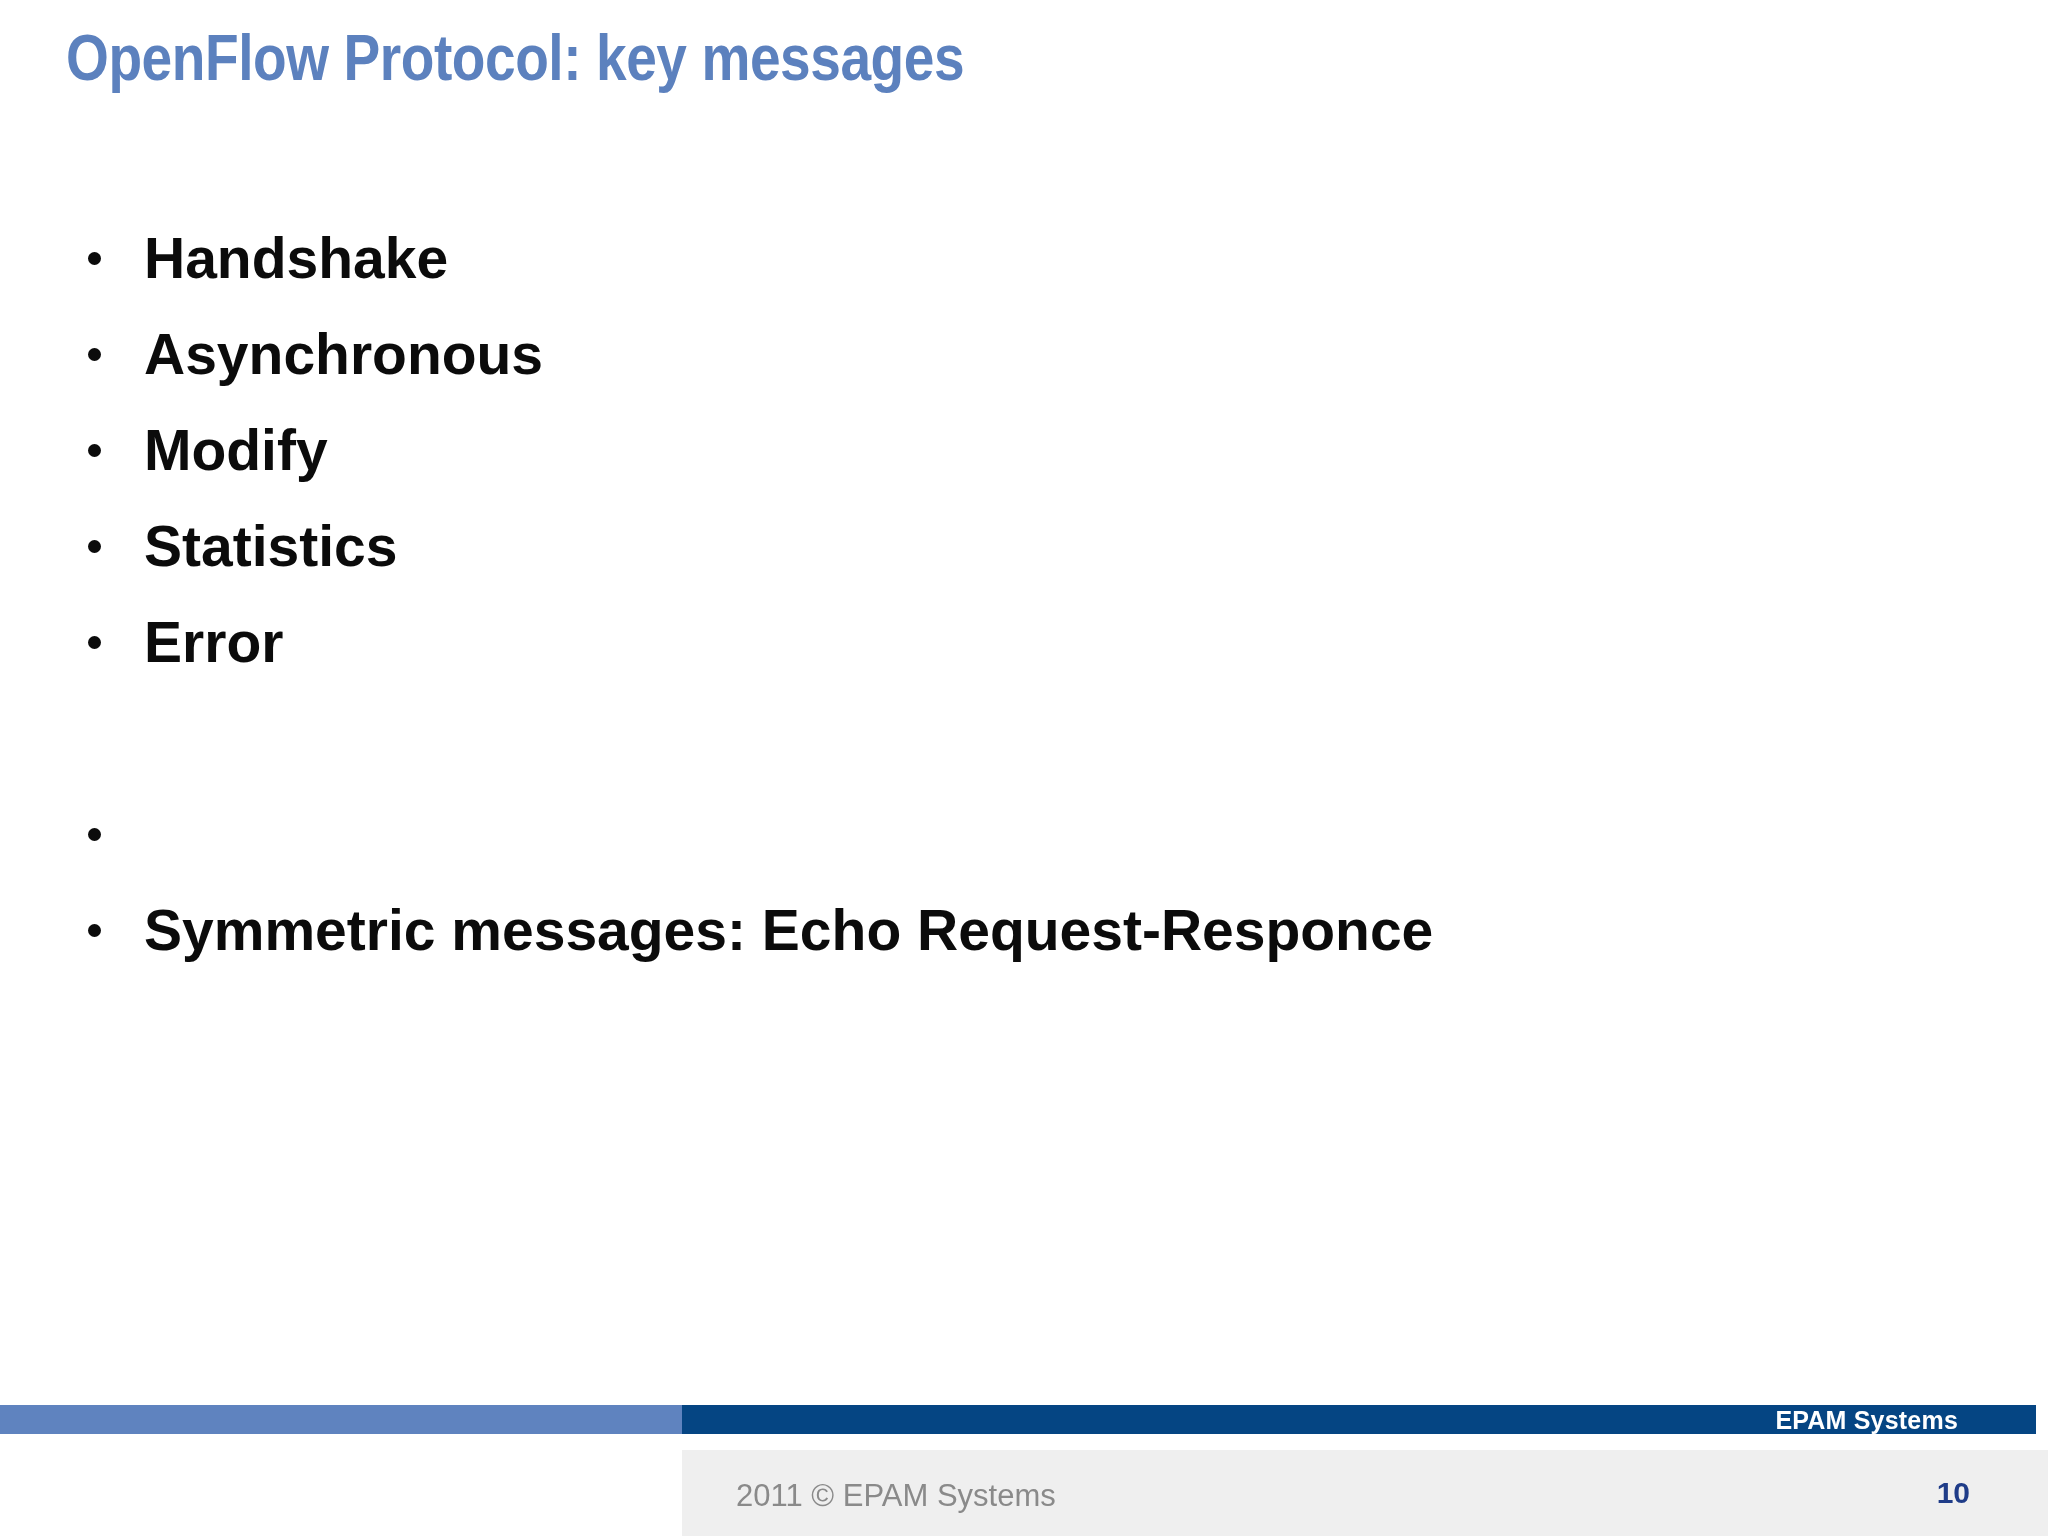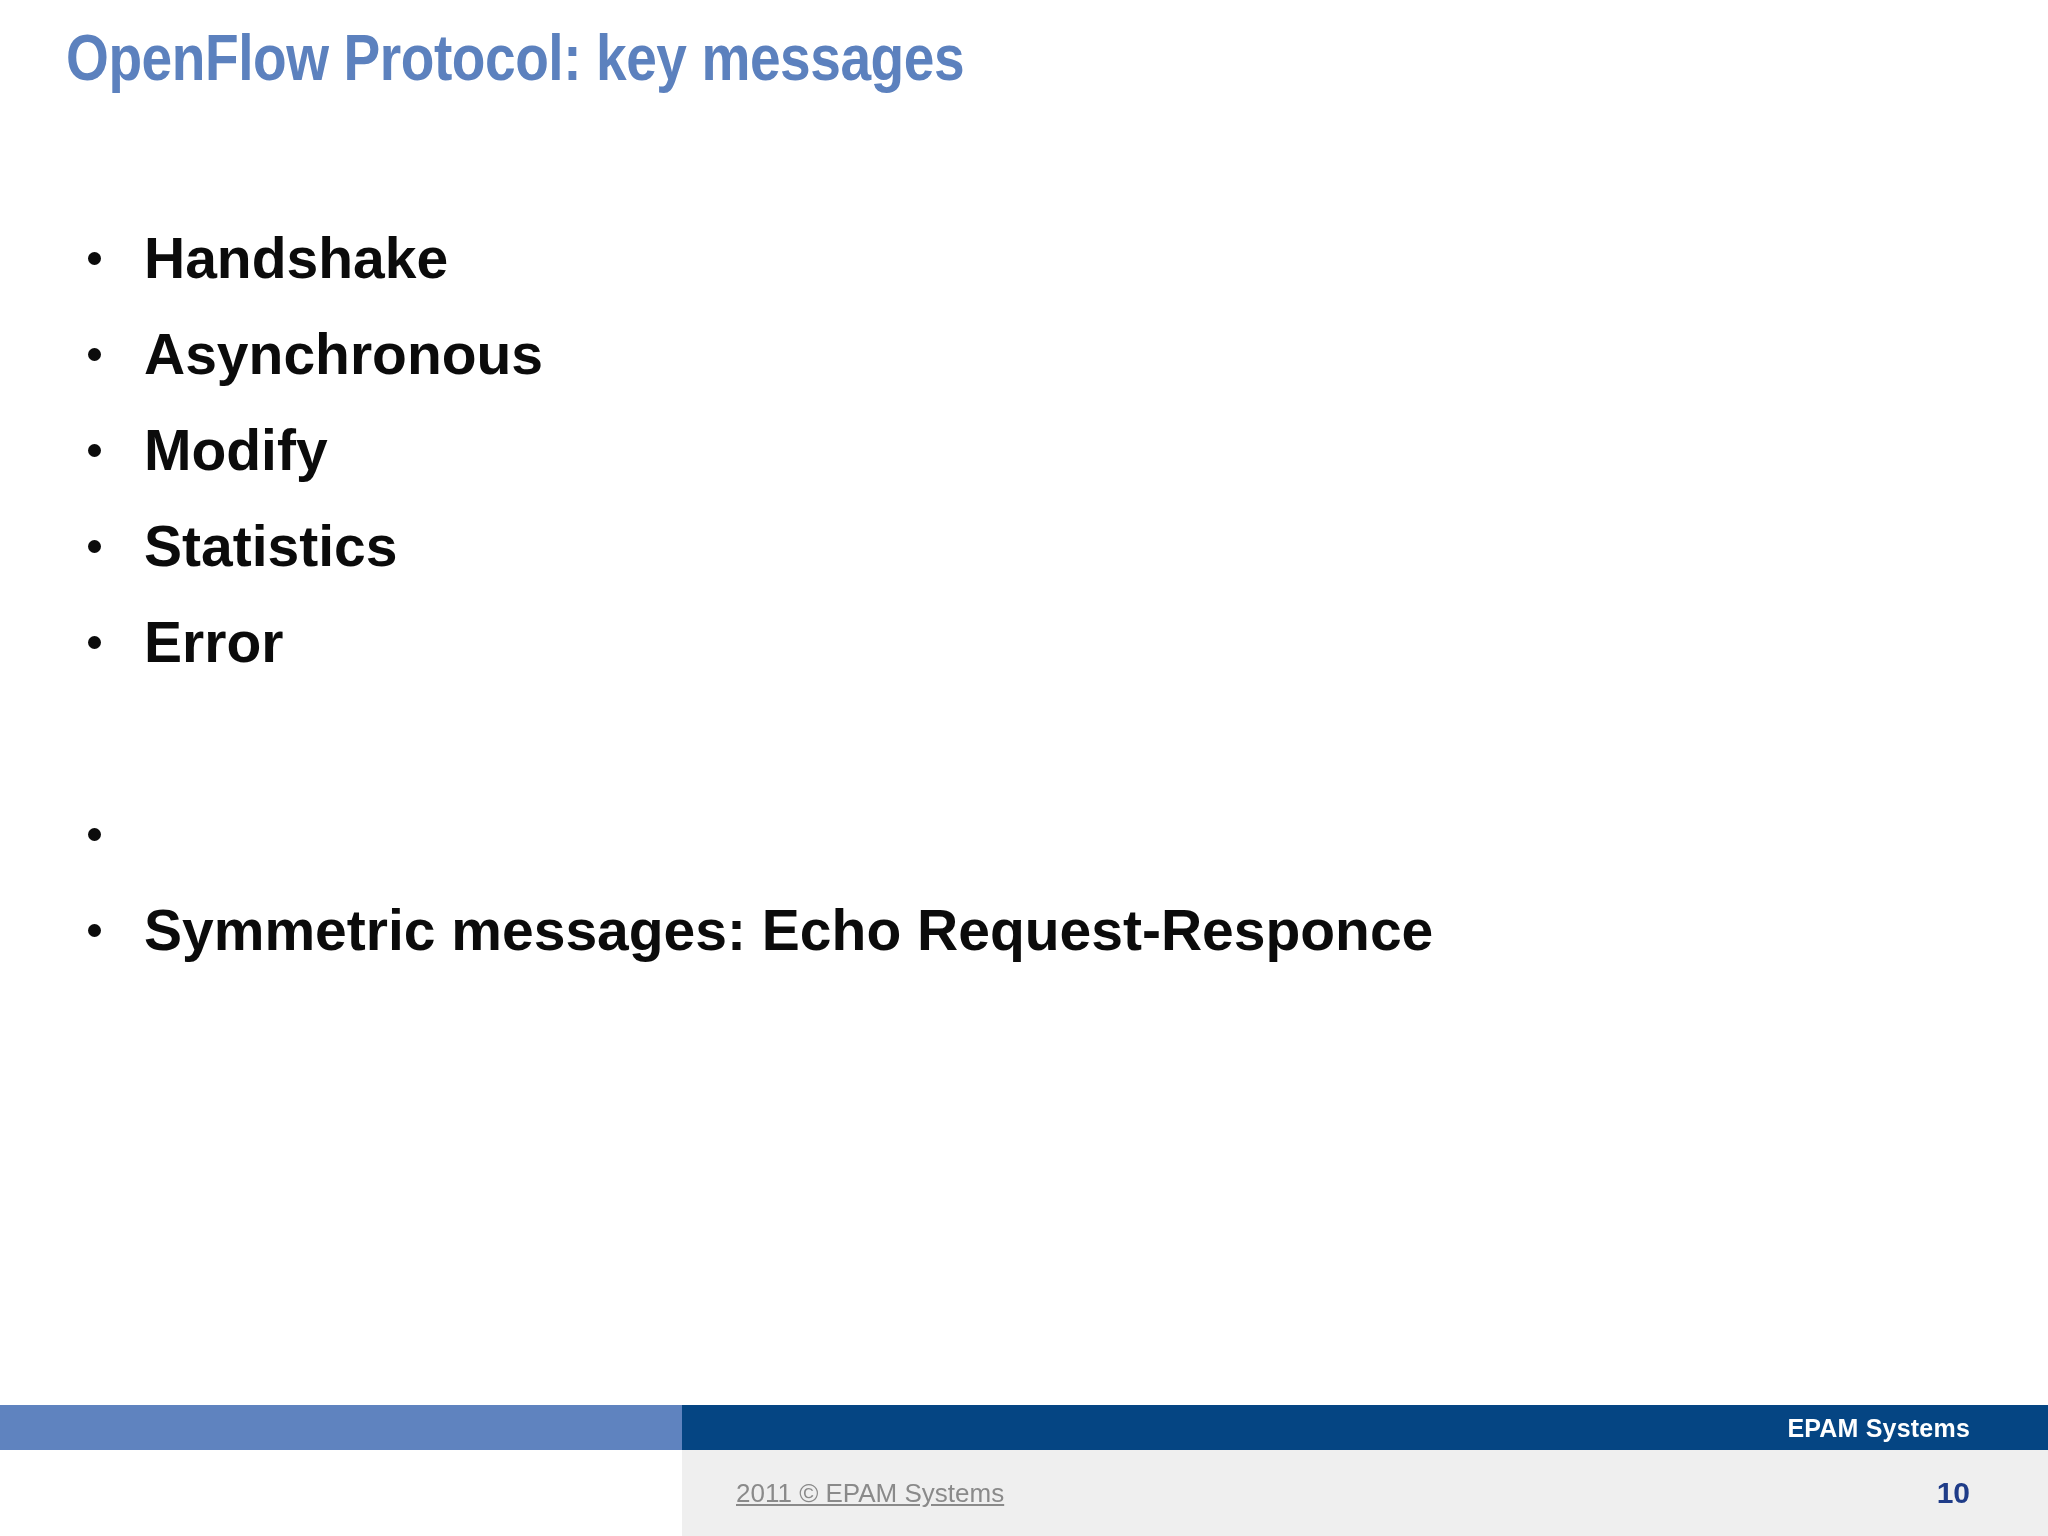--- a/index.html
+++ b/index.html
@@ -85,23 +85,23 @@
     height: 96px;
   }
   .bullet-gap-small {
     height: 96px;
   }
 
   
   .footer-bar {
     position: absolute;
     left: 0;
-    right: 0;
+    right: 12px;
     top: 1405px;
-    height: 45px;
+    height: 29px;
     display: flex;
     border-radius: 7px;
   }
   .footer-bar-left {
     width: 682px;
     height: 100%;
     background: #5F83BF;
   }
   .footer-bar-right {
     flex: 1;
@@ -137,24 +137,23 @@
     top: 1450px;
     height: 86px;
     background: #ffffff;
   }
   .copyright {
     position: absolute;
     left: 736px;
     top: 1478px;
     color: #8A8A8A;
     font-family: "Liberation Sans", sans-serif;
-    font-size: 26px;
+    font-size: 31px;
     font-weight: normal;
     white-space: nowrap;
-    text-decoration: underline;
   }
   .page-number {
     position: absolute;
     right: 78px;
     top: 1476px;
     color: #1F3C88;
     font-family: "Liberation Sans", sans-serif;
     font-size: 30px;
     font-weight: bold;
     white-space: nowrap;

